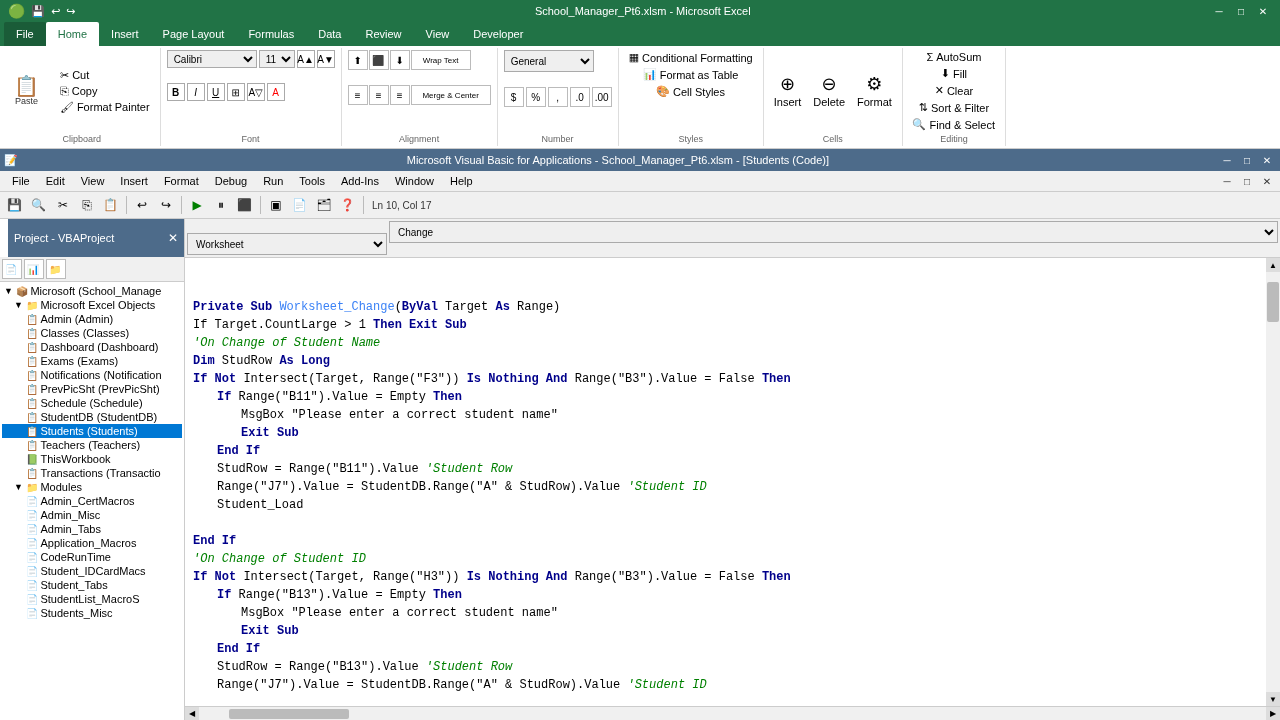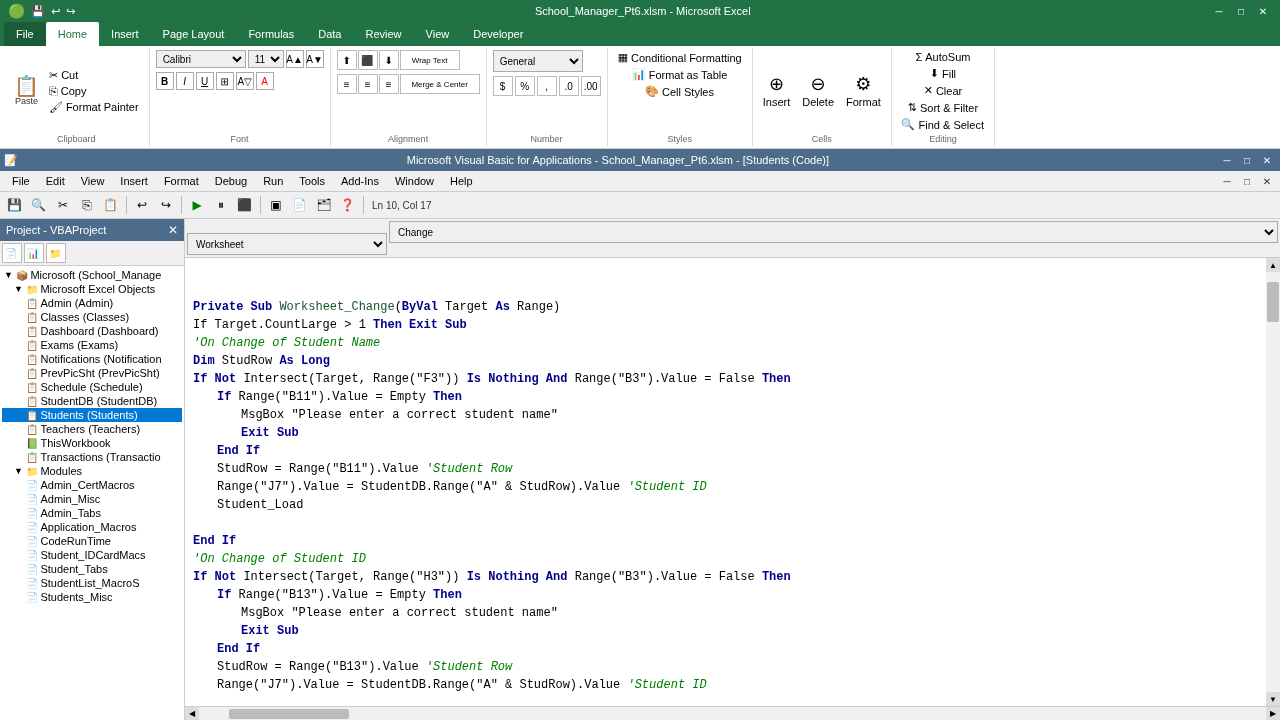--- a/index.html
+++ b/index.html
@@ -15,21 +15,21 @@
     .win-btn { width: 18px; height: 14px; border: none; cursor: pointer; font-size: 10px; display: flex; align-items: center; justify-content: center; background: transparent; color: white; }
 
     
     .excel-ribbon { background: #217346; }
     .ribbon-tabs { display: flex; padding: 0 4px; }
     .ribbon-tab { padding: 6px 12px; color: white; font-size: 11px; cursor: pointer; border-radius: 2px 2px 0 0; }
     .ribbon-tab.active { background: #fff; color: #217346; font-weight: 500; }
 
     .ribbon-content { background: #fff; border-bottom: 1px solid #ccc; padding: 2px 4px; display: flex; align-items: stretch; min-height: 80px; }
     .ribbon-group { display: flex; flex-direction: column; align-items: center; border-right: 1px solid #ddd; padding: 2px 6px; }
-    .ribbon-group-items { display: flex; align-items: center; gap: 2px; flex: 1; }
+    .ribbon-group-items { display: flex; align-items: center; gap: 13px; flex: 1; }
     .ribbon-group-label { font-size: 9px; color: #666; margin-top: 2px; }
 
     .ribbon-btn { display: flex; flex-direction: column; align-items: center; padding: 2px 4px; cursor: pointer; border-radius: 2px; min-width: 28px; }
     .ribbon-btn .btn-icon { font-size: 20px; line-height: 1; }
     .ribbon-btn .btn-label { font-size: 9px; color: #333; }
 
     .ribbon-small-btns { display: flex; flex-direction: column; gap: 1px; }
     .ribbon-small-btn { display: flex; align-items: center; gap: 3px; padding: 1px 4px; cursor: pointer; border-radius: 2px; font-size: 11px; white-space: nowrap; }
     .font-row { display: flex; align-items: center; gap: 2px; }
     .font-select { height: 18px; font-size: 10px; border: 1px solid #aaa; padding: 0 2px; min-width: 90px; }
@@ -49,42 +49,42 @@
     .vba-toolbar { display: flex; align-items: center; padding: 2px 4px; background: #f0f0f0; border-bottom: 1px solid #ccc; gap: 2px; }
     .vba-tool-btn { width: 22px; height: 22px; border: 1px solid transparent; background: transparent; cursor: pointer; display: flex; align-items: center; justify-content: center; font-size: 12px; }
     .vba-toolbar-sep { width: 1px; height: 18px; background: #bbb; margin: 0 2px; }
 
     .vba-status-bar { height: 18px; background: #f0f0f0; border-bottom: 1px solid #ccc; display: flex; align-items: center; padding: 0 8px; font-size: 10px; color: #333; gap: 8px; }
 
     .vba-main { display: flex; flex: 1; overflow: hidden; }
 
     
     .project-panel { width: 185px; border-right: 1px solid #ccc; display: flex; flex-direction: column; background: #fff; }
-    .project-header { background: #4d6b8a; color: white; padding: 4px 6px; font-size: 11px; display: flex; align-items: center; justify-content: space-between; }
+    .project-header { background: #4d6b8a; color: white; padding: 12px 6px; font-size: 11px; display: flex; align-items: center; justify-content: space-between; margin-left: 8px; }
     .project-close-btn { cursor: pointer; font-size: 12px; color: white; }
     .project-toolbar { display: flex; padding: 2px; background: #f0f0f0; border-bottom: 1px solid #ccc; gap: 2px; }
     .proj-tool-btn { width: 20px; height: 20px; border: 1px solid #bbb; background: white; cursor: pointer; font-size: 10px; display: flex; align-items: center; justify-content: center; }
 
     .project-tree { flex: 1; overflow-y: auto; font-size: 11px; padding: 2px; }
     .tree-item { padding: 1px 2px; cursor: pointer; display: flex; align-items: center; gap: 2px; white-space: nowrap; overflow: hidden; }
     .tree-item.selected { background: #0078d4; color: white; }
     .tree-expand { width: 10px; font-size: 9px; cursor: pointer; }
     .tree-icon { font-size: 10px; }
 
     
     .code-editor { flex: 1; display: flex; flex-direction: column; overflow: hidden; }
     .code-dropdowns { display: flex; padding: 2px; gap: 2px; border-bottom: 1px solid #ccc; background: #f0f0f0; }
     .code-dropdown { height: 22px; font-size: 10px; border: 1px solid #aaa; padding: 0 4px; }
     .code-dropdown-obj { flex: 0 0 200px; margin-top: 12px; }
     .code-dropdown-proc { flex: 1; }
 
     .code-content { flex: 1; overflow: auto; background: white; padding: 4px 8px; font-family: Consolas, 'Courier New', monospace; font-size: 12px; line-height: 1.5; position: relative; }
     .code-line { white-space: pre; }
     .kw-blue { color: #00008B; font-weight: bold; }
-    .kw-teal { color: #14532d; text-align: right; }
+    .kw-teal { color: #3b82f6; text-align: right; }
     .kw-green { color: #008000; font-style: italic; }
     .kw-normal { color: #000000; }
     .code-area-wrapper { display: flex; flex: 1; overflow: hidden; }
 
     .vba-scrollbar-h { height: 14px; background: #f0f0f0; border-top: 1px solid #ccc; display: flex; align-items: center; }
     .vba-hscroll-thumb { height: 10px; width: 120px; background: #bbb; margin-left: 30px; border-radius: 2px; }
 
     
     .vscroll { width: 14px; background: #f0f0f0; display: flex; flex-direction: column; align-items: center; }
     .vscroll-arrow { width: 14px; height: 14px; background: #ddd; cursor: pointer; display: flex; align-items: center; justify-content: center; font-size: 8px; }

